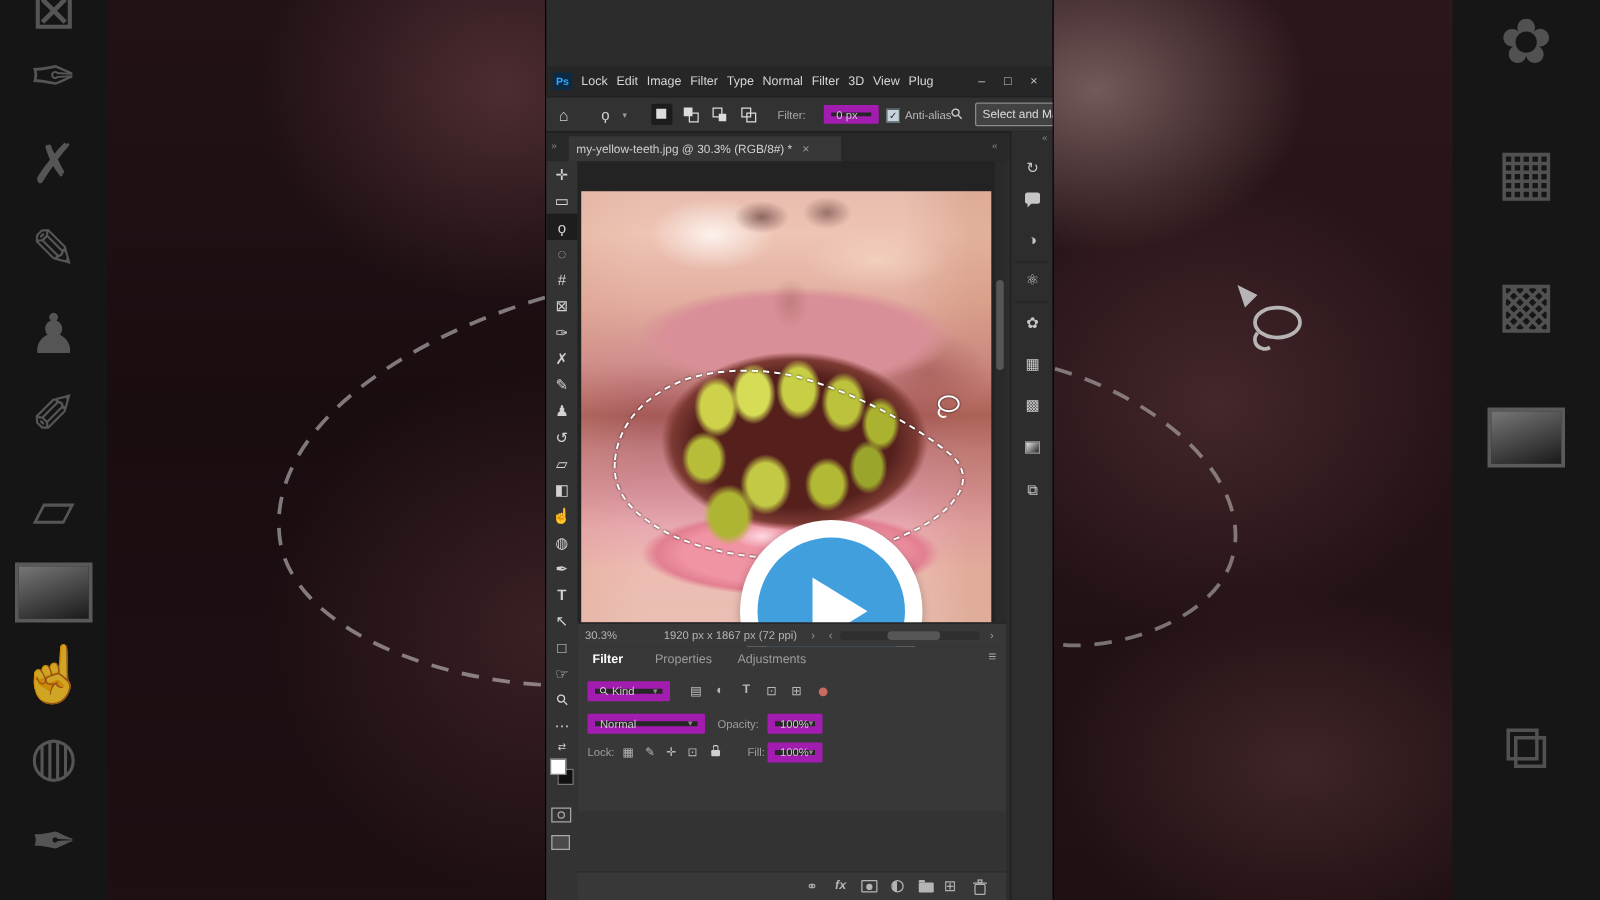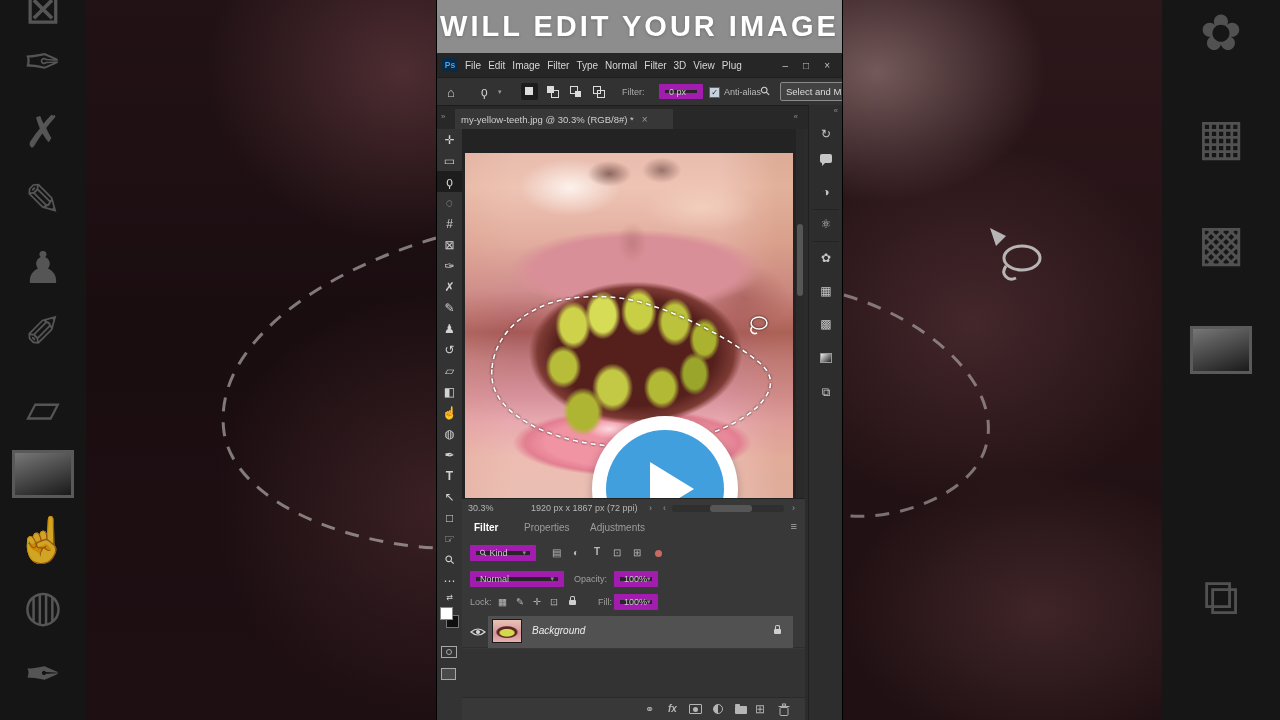--- a/index.html
+++ b/index.html
@@ -209,27 +209,24 @@
       <span class="bgicon-r" style="top:8px">✿</span>
       <span class="bgicon-r" style="top:112px">▦</span>
       <span class="bgicon-r" style="top:218px">▩</span>
       <div class="bgicon grad-big" style="top:326px"></div>
       <span class="bgicon-r" style="top:572px">⧉</span>
     </div>
   </div>
 
   <div id="video">
 
-    <div id="banner">
-      <span>WILL EDIT YOUR IMAGE</span>
-    </div>
 
     <div id="menubar">
       <span class="pslogo">Ps</span>
-      <span class="menu-item">File</span>
+      <span class="menu-item">Lock</span>
       <span class="menu-item">Edit</span>
       <span class="menu-item">Image</span>
       <span class="menu-item">Filter</span>
       <span class="menu-item">Type</span>
       <span class="menu-item">Normal</span>
       <span class="menu-item">Filter</span>
       <span class="menu-item">3D</span>
       <span class="menu-item">View</span>
       <span class="menu-item">Plug</span>
       <span class="winctl">
@@ -394,31 +391,20 @@
       <span class="abs" style="left:54px;top:79px;font-size:9.5px;color:#b8b8b8">✎</span>
       <span class="abs" style="left:71px;top:79px;font-size:9.5px;color:#b8b8b8">✛</span>
       <span class="abs" style="left:88px;top:79px;font-size:9.5px;color:#b8b8b8">⊡</span>
       <span class="lockico abs" style="left:107px;top:83px"></span>
       <span class="abs" style="left:136px;top:80px;font-size:9px;color:#9f9f9f">Fill:</span>
       <div class="well abs" style="left:152px;top:77px;width:44px;height:16px">
         <span>100%</span>
         <span style="margin-left:auto;font-size:7px;color:#8d8d8d">▾</span>
       </div>
 
-      <div class="abs" style="left:0;top:99px;width:343px;height:32px;border-bottom:1px solid #2e2e2e">
-        <svg style="position:absolute;left:8px;top:11px" width="16" height="10">
-          <path d="M1,5 Q8,-1 15,5 Q8,11 1,5 Z" fill="none" stroke="#d8d8d8" stroke-width="1.2"></path>
-          <circle cx="8" cy="5" r="2" fill="#d8d8d8"></circle>
-        </svg>
-        <div class="lrow">
-          <div class="mini-mouth" style="position:absolute;left:4px;top:3px"></div>
-          <span style="position:absolute;left:44px;top:9px;font-size:10px;font-style:italic;color:#ececec">Background</span>
-          <span class="lockico" style="position:absolute;right:12px;top:13px"></span>
-        </div>
-      </div>
       <div class="abs" style="left:0;top:132px;width:343px;height:48px;background:#333"></div>
 
       <div class="abs" style="left:0;bottom:0;width:343px;height:23px;background:#383838;border-top:1px solid #2a2a2a">
         <span class="abs" style="left:183px;top:5px;font-size:11px;color:#b0b0b0">⚭</span>
         <span class="fx abs" style="left:206px;top:5px">fx</span>
         <span class="maskico abs" style="left:227px;top:6px">
             <span></span>
           </span>
         <span class="halfico abs" style="left:251px;top:6px"></span>
         <span class="folderico abs" style="left:273px;top:8px"></span>

